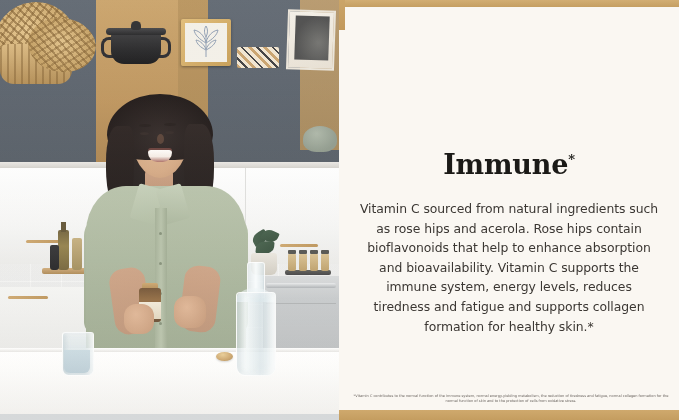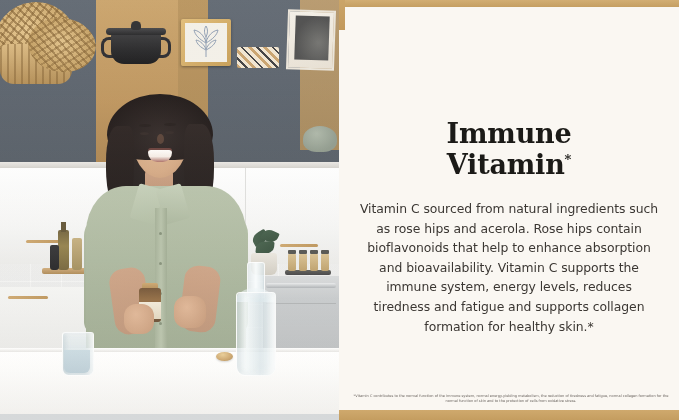--- a/index.html
+++ b/index.html
@@ -503,22 +503,22 @@
     <div class="ph gold-cap"></div>
 
     <div class="ph photo-grade"></div>
   </div>
 
   <div class="text-pane">
     <div class="rule-top"></div>
     <div class="rule-left"></div>
 
     <h1 class="headline">
-      <span>Immune</span><br>
-      <span>Vitamin</span><sup>*</sup>
+      <br>
+      <span>Immune</span><sup>*</sup>
     </h1>
 
     <p class="body-copy">Vitamin C sourced from natural ingredients such as rose hips and acerola. Rose hips contain bioflavonoids that help to enhance absorption and bioavailability. Vitamin C supports the immune system, energy levels, reduces tiredness and fatigue and supports collagen formation for healthy skin.*</p>
 
     <p class="footnote">*Vitamin C contributes to the normal function of the immune system, normal energy-yielding metabolism, the reduction of tiredness and fatigue, normal collagen formation for the normal function of skin and to the protection of cells from oxidative stress.</p>
 
     <div class="rule-bottom"></div>
   </div>
 
 </div>

